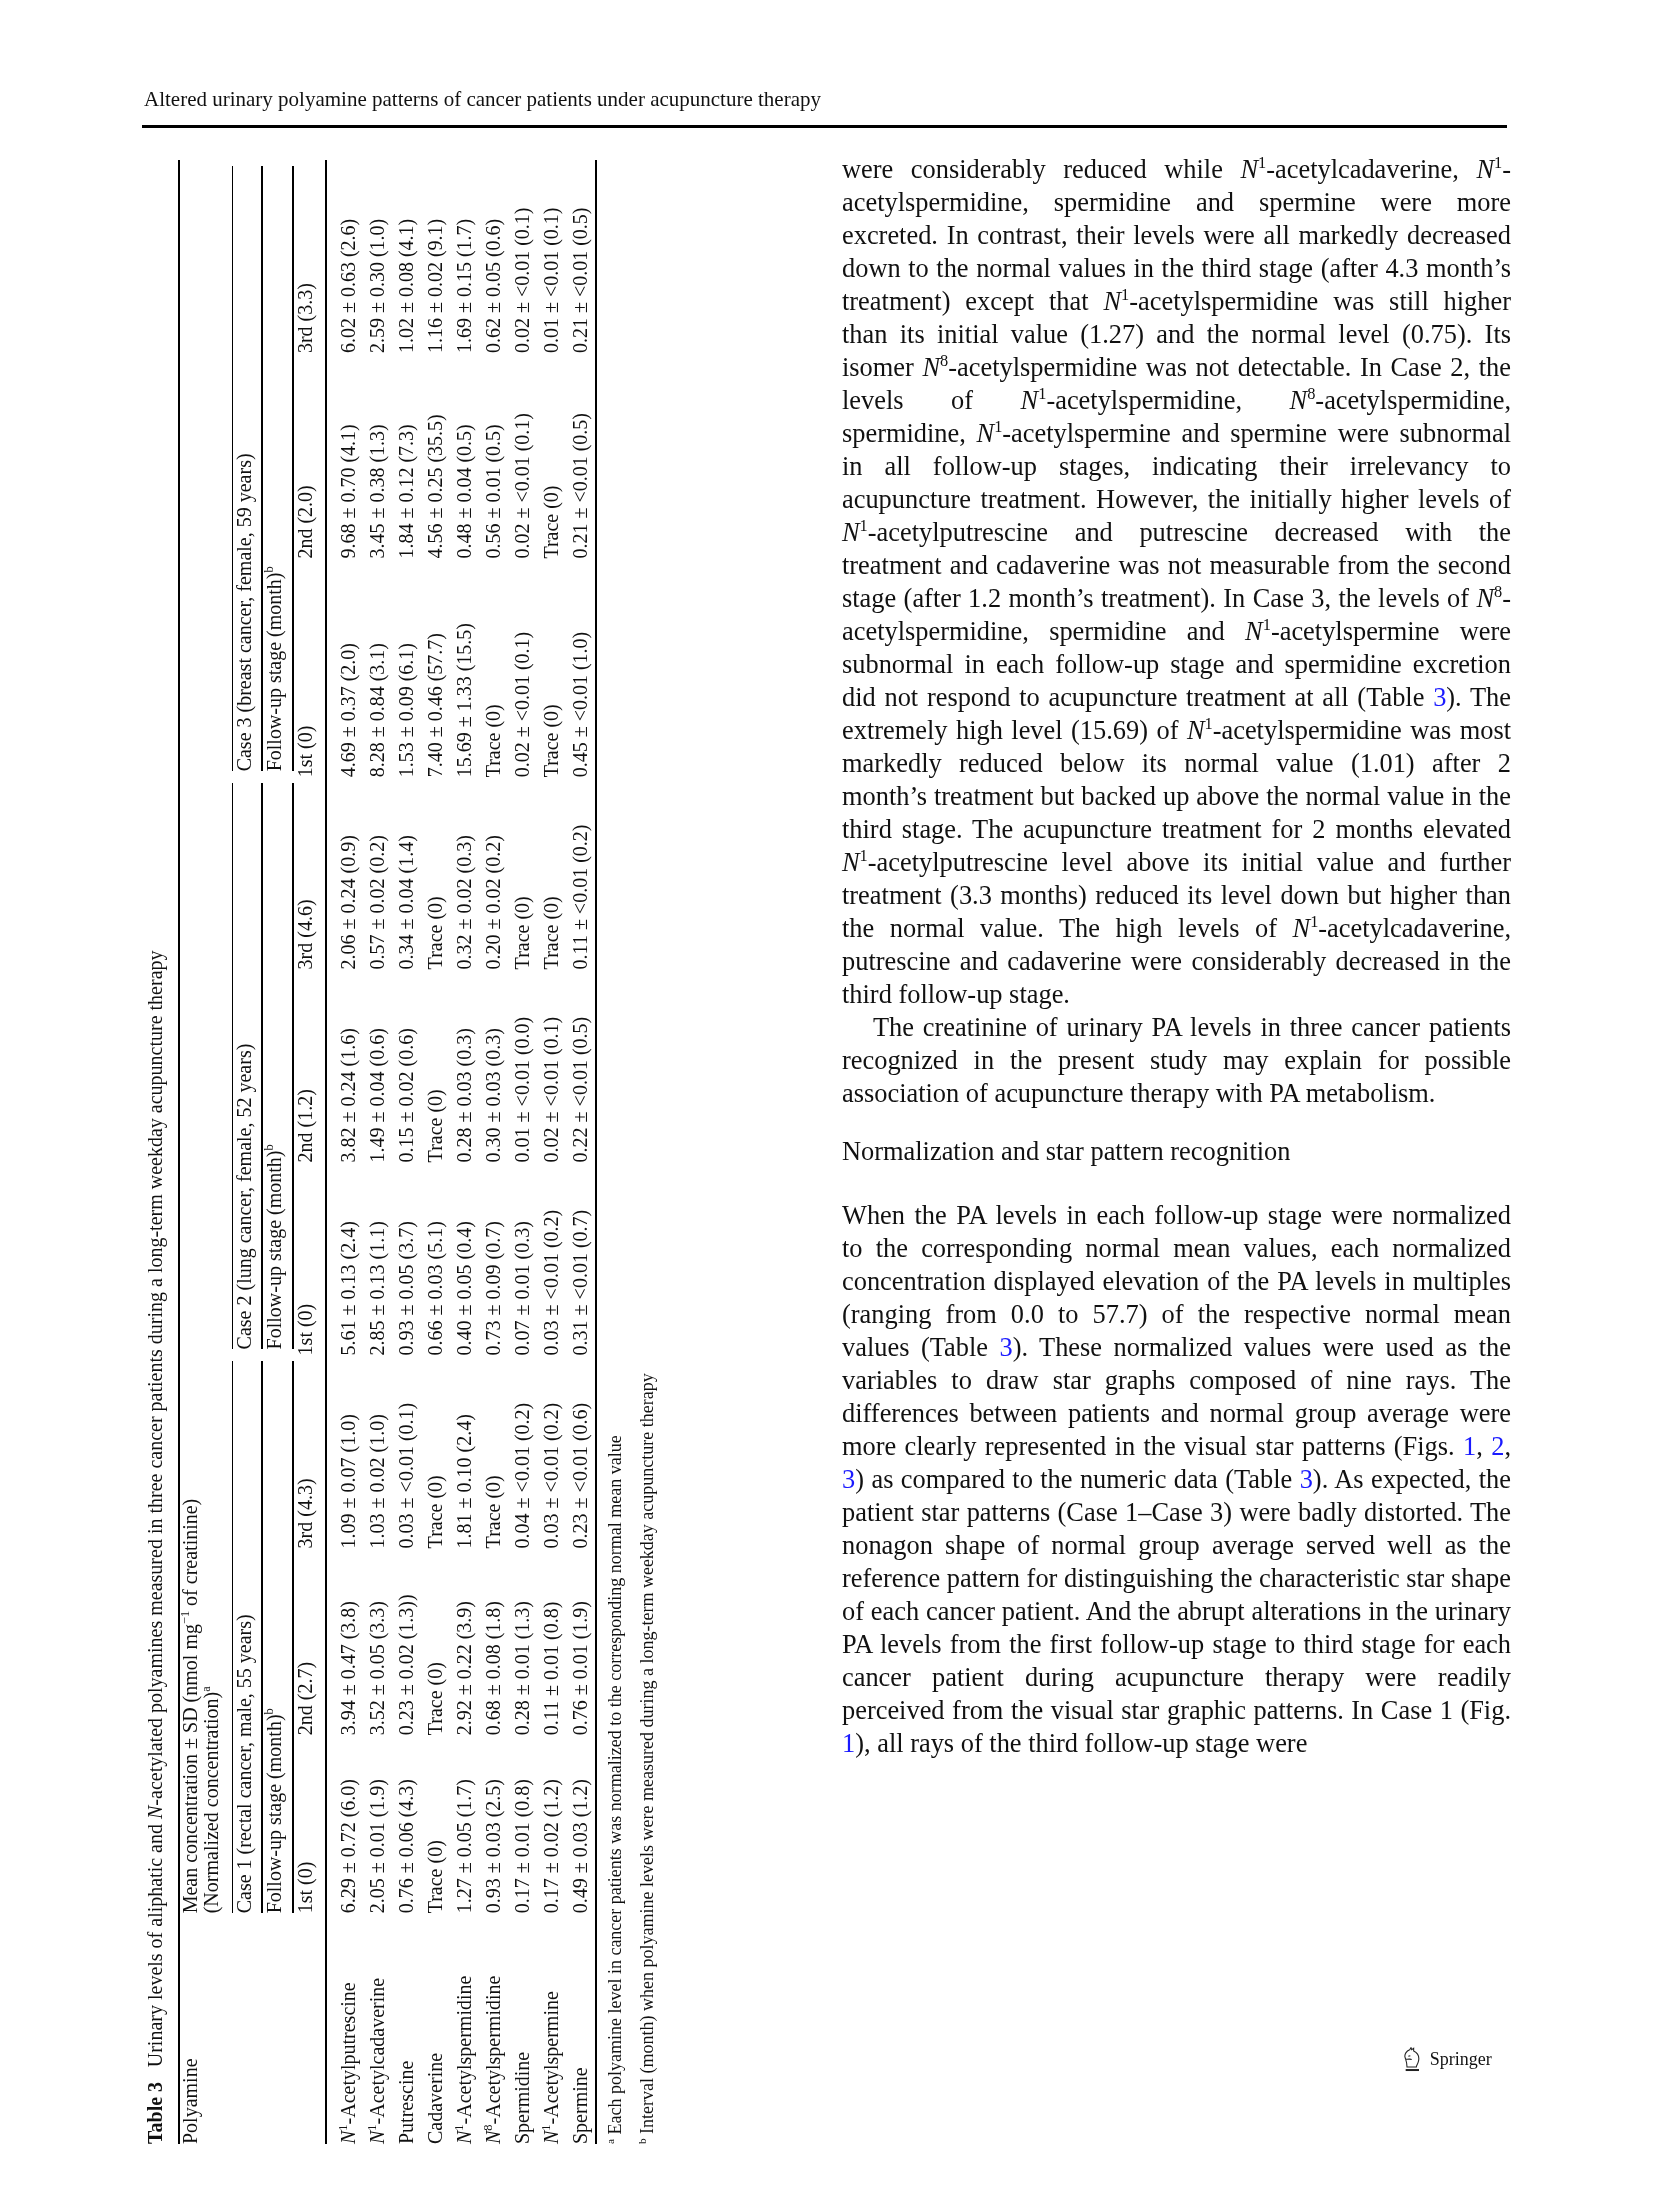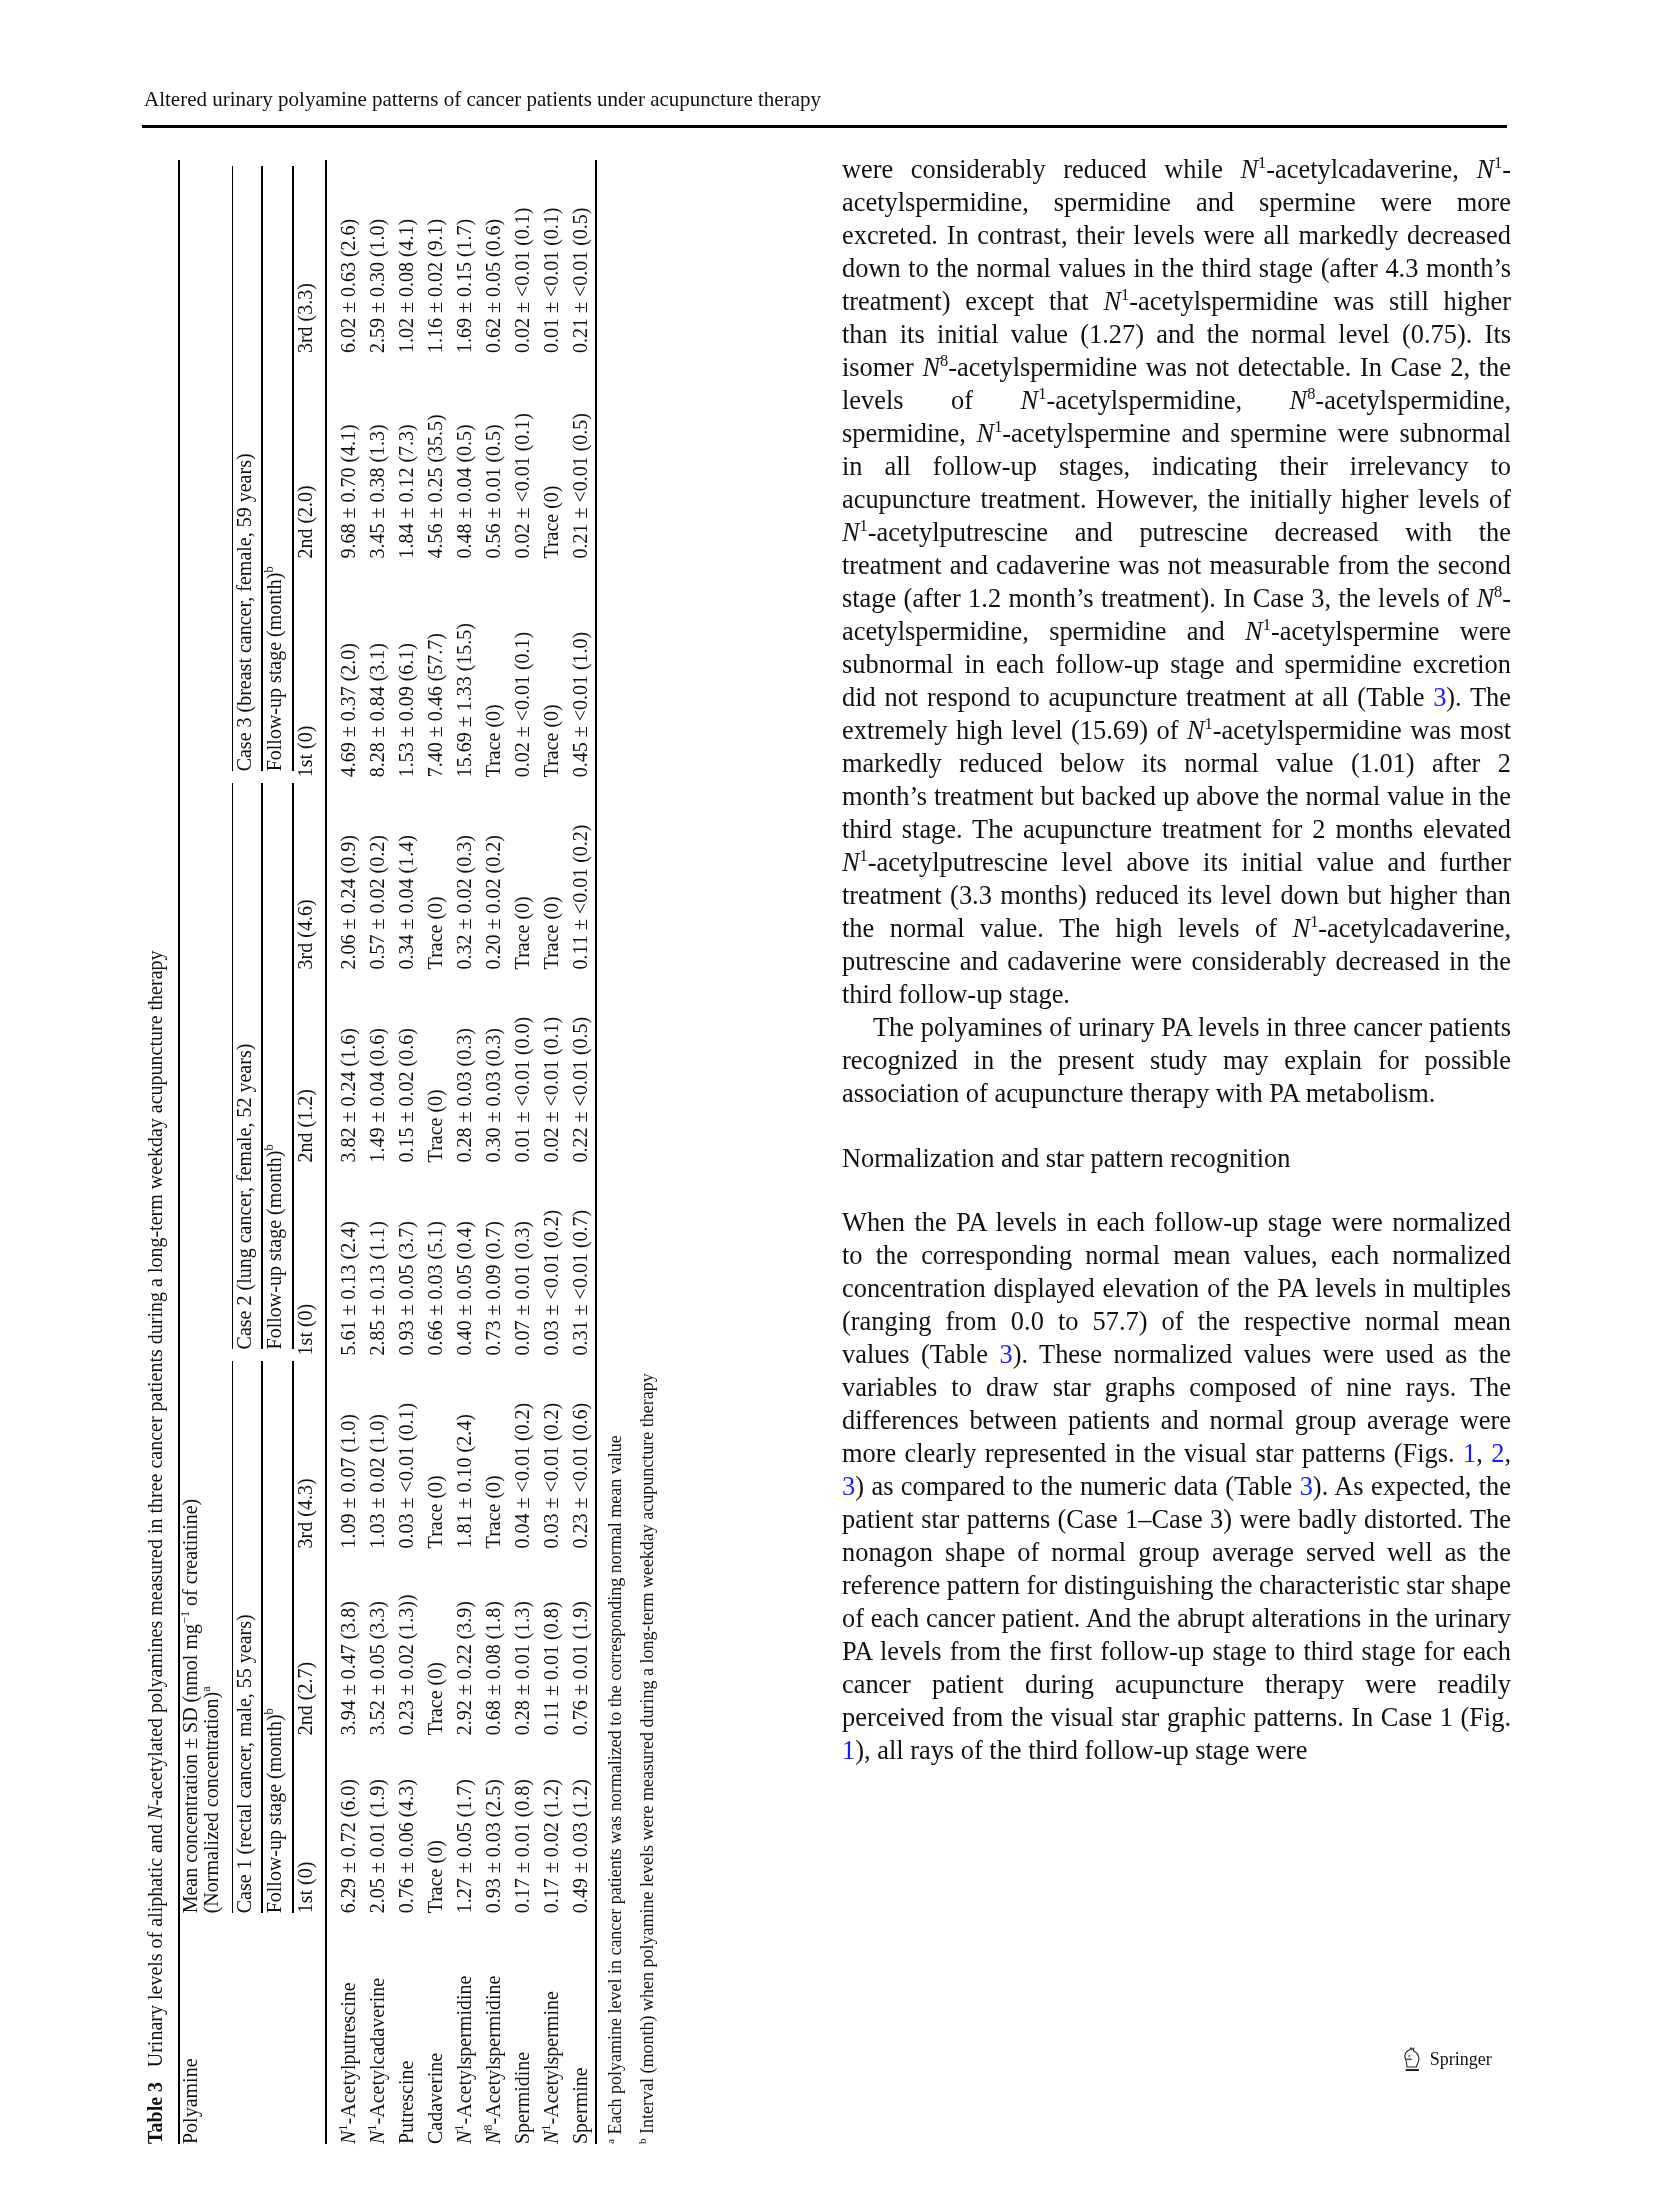--- a/index.html
+++ b/index.html
@@ -27,21 +27,21 @@
   tbody tr.datarow td { height: 29px; line-height: 29px; }
   tbody tr.datarow:first-child td { padding-top: 6.7px; }
   .col-name { width: 174px; }
   sup { font-size: 0.62em; line-height: 0; vertical-align: super; }
   .foot { font-size: 18px; line-height: 25.4px; margin-top: 6.7px; white-space: nowrap; }
 
   
   .col { position: absolute; left: 842px; top: 153px; width: 669px; font-size: 26.4px; line-height: 33px; text-align: justify; }
   .col p { margin: 0; }
   .col p.indent { text-indent: 31px; }
-  .col h2 { font-weight: normal; font-size: 26.4px; margin: 32px 0 31px 0; }
+  .col h2 { font-weight: normal; font-size: 26.4px; margin: 25px 0 31px 0; }
   .col a { color: #1a1aff; text-decoration: none; }
 
   .footer-logo { position: absolute; left: 1403px; top: 2047px; display: flex; align-items: center; gap: 6.7px; font-size: 18px; }
   .horse { width: 20px; height: 25.4px; }
 </style>
 </head>
 <body>
 
 <div class="running-head">Altered urinary polyamine patterns of cancer patients under acupuncture therapy</div>
 <div class="head-rule"></div>
@@ -196,21 +196,21 @@
       </tbody>
   </table>
   <div id="footnotes">
       <div class="foot"><sup>a</sup> Each polyamine level in cancer patients was normalized to the corresponding normal mean value</div>
       <div class="foot"><sup>b</sup> Interval (month) when polyamine levels were measured during a long-term weekday acupuncture therapy</div>
     </div>
 </div>
 
 <div class="col">
   <p id="p1">were considerably reduced while <i>N</i><sup>1</sup>-acetylcadaverine, <i>N</i><sup>1</sup>-acetylspermidine, spermidine and spermine were more excreted. In contrast, their levels were all markedly decreased down to the normal values in the third stage (after 4.3 month’s treatment) except that <i>N</i><sup>1</sup>-acetylspermi­dine was still higher than its initial value (1.27) and the normal level (0.75). Its isomer <i>N</i><sup>8</sup>-acetylspermidine was not detectable. In Case 2, the levels of <i>N</i><sup>1</sup>-acetylspermi­dine, <i>N</i><sup>8</sup>-acetylspermidine, spermidine, <i>N</i><sup>1</sup>-acetylspermine and spermine were subnormal in all follow-up stages, indicating their irrelevancy to acupuncture treatment. However, the initially higher levels of <i>N</i><sup>1</sup>-acetylputrescine and putrescine decreased with the treatment and cadaverine was not measurable from the second stage (after 1.2 month’s treatment). In Case 3, the levels of <i>N</i><sup>8</sup>-acet­ylspermidine, spermidine and <i>N</i><sup>1</sup>-acetylspermine were subnormal in each follow-up stage and spermidine excre­tion did not respond to acupuncture treatment at all (Table <a href="#">3</a>). The extremely high level (15.69) of <i>N</i><sup>1</sup>-acetyl­spermidine was most markedly reduced below its normal value (1.01) after 2 month’s treatment but backed up above the normal value in the third stage. The acupuncture treatment for 2 months elevated <i>N</i><sup>1</sup>-acetylputrescine level above its initial value and further treatment (3.3 months) reduced its level down but higher than the normal value. The high levels of <i>N</i><sup>1</sup>-acetylcadaverine, putrescine and cadaverine were considerably decreased in the third follow-up stage.</p>
-  <p class="indent" id="p2">The polyamines of urinary PA levels in three cancer patients recognized in the present study may explain for possible association of acupuncture therapy with PA metabolism.</p>
+  <p class="indent" id="p2">The creatinine of urinary PA levels in three cancer patients recognized in the present study may explain for possible association of acupuncture therapy with PA metabolism.</p>
   <h2>Normalization and star pattern recognition</h2>
   <p id="p3">When the PA levels in each follow-up stage were nor­malized to the corresponding normal mean values, each normalized concentration displayed elevation of the PA levels in multiples (ranging from 0.0 to 57.7) of the respective normal mean values (Table <a href="#">3</a>). These normal­ized values were used as the variables to draw star graphs composed of nine rays. The differences between patients and normal group average were more clearly represented in the visual star patterns (Figs. <a href="#">1</a>, <a href="#">2</a>, <a href="#">3</a>) as compared to the numeric data (Table <a href="#">3</a>). As expected, the patient star pat­terns (Case 1–Case 3) were badly distorted. The nonagon shape of normal group average served well as the reference pattern for distinguishing the characteristic star shape of each cancer patient. And the abrupt alterations in the uri­nary PA levels from the first follow-up stage to third stage for each cancer patient during acupuncture therapy were readily perceived from the visual star graphic patterns. In Case 1 (Fig. <a href="#">1</a>), all rays of the third follow-up stage were</p>
 </div>
 
 <div class="footer-logo">
   <svg class="horse" viewBox="0 0 30 38">
     <path d="M6 30 C6 22 4 19 3 15 C2 11 5 6 10 4 L12 1 L13 4 L16 2 L16 6 C22 9 25 15 23 22 C22 26 20 28 20 30 Z M8 14 L11 13 M5 18 C8 19 11 17 13 19" fill="none" stroke="#222" stroke-width="1.6"></path>
     <rect x="4" y="33" width="20" height="3" fill="#222"></rect>
   </svg>
   <span>Springer</span>

